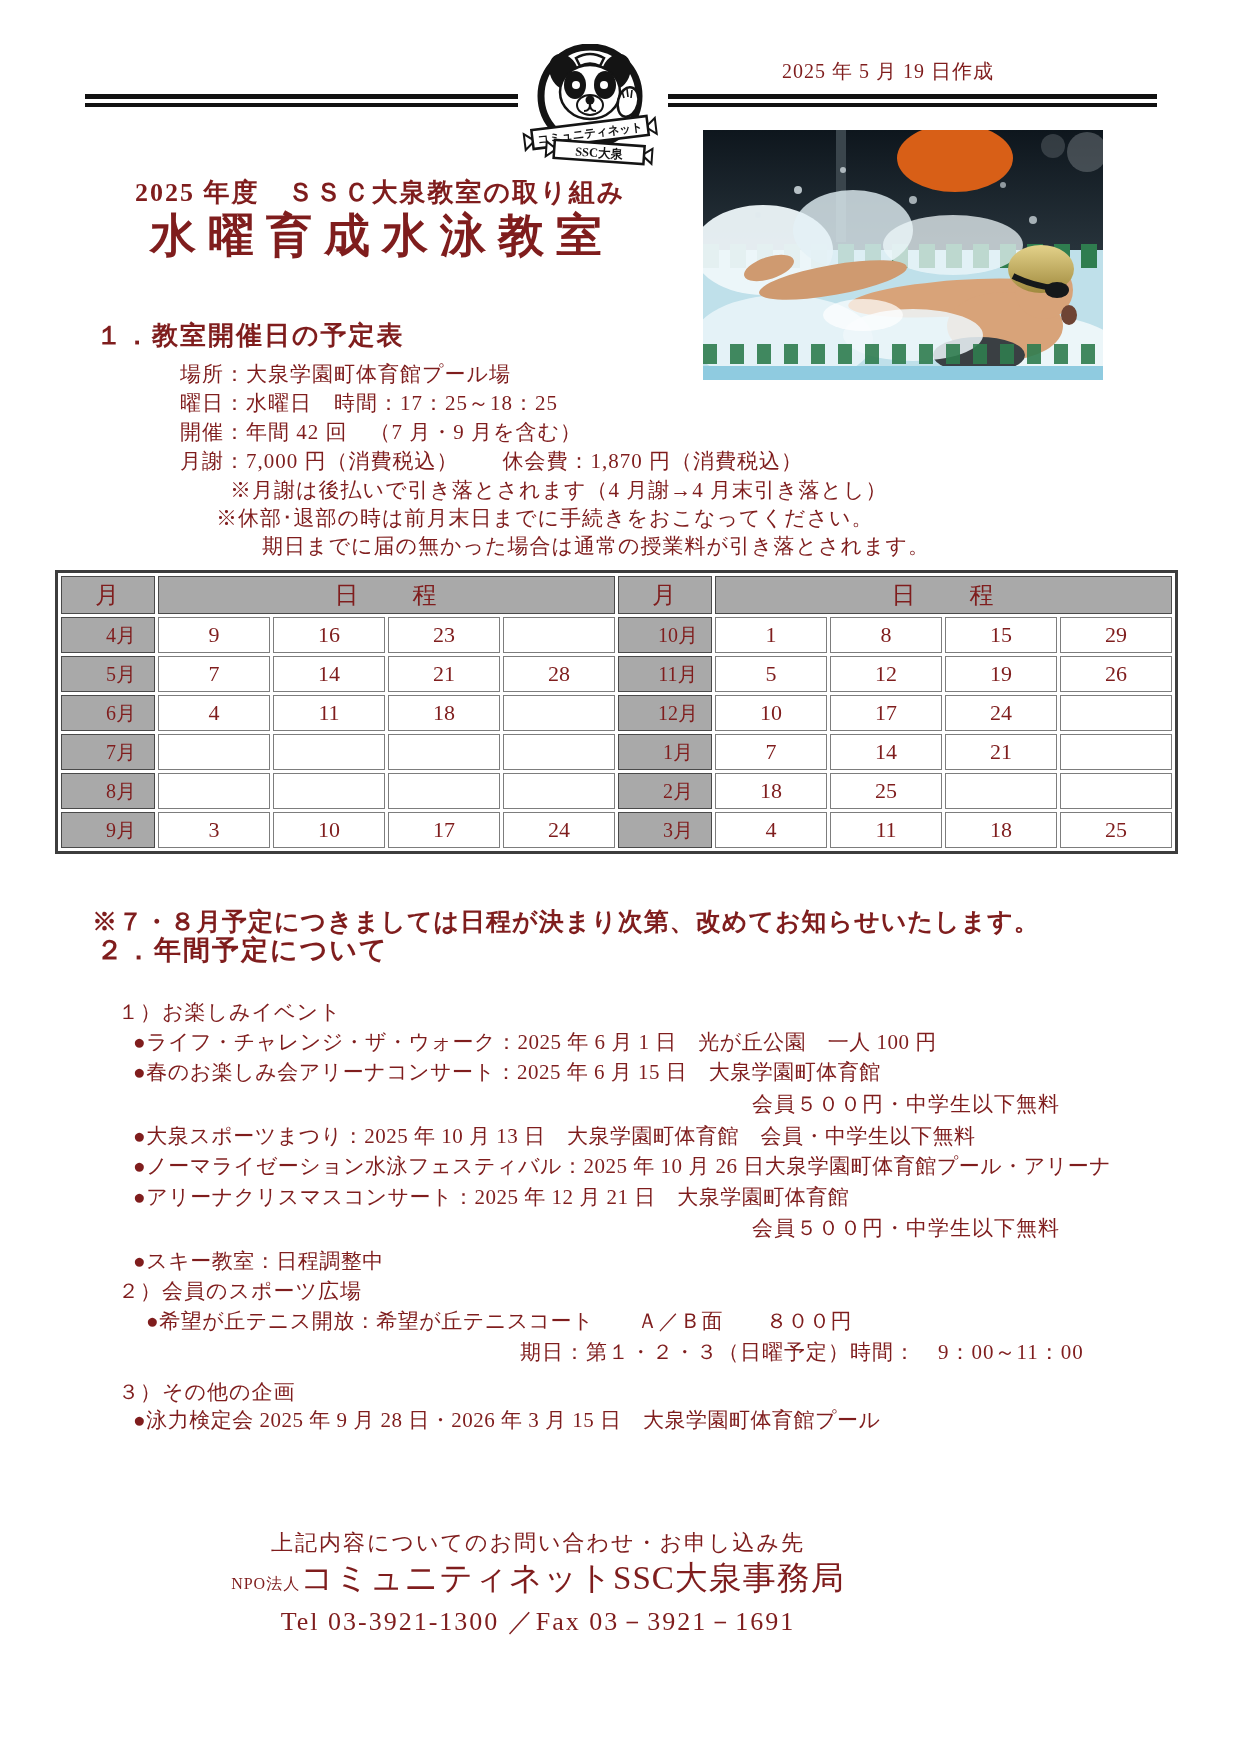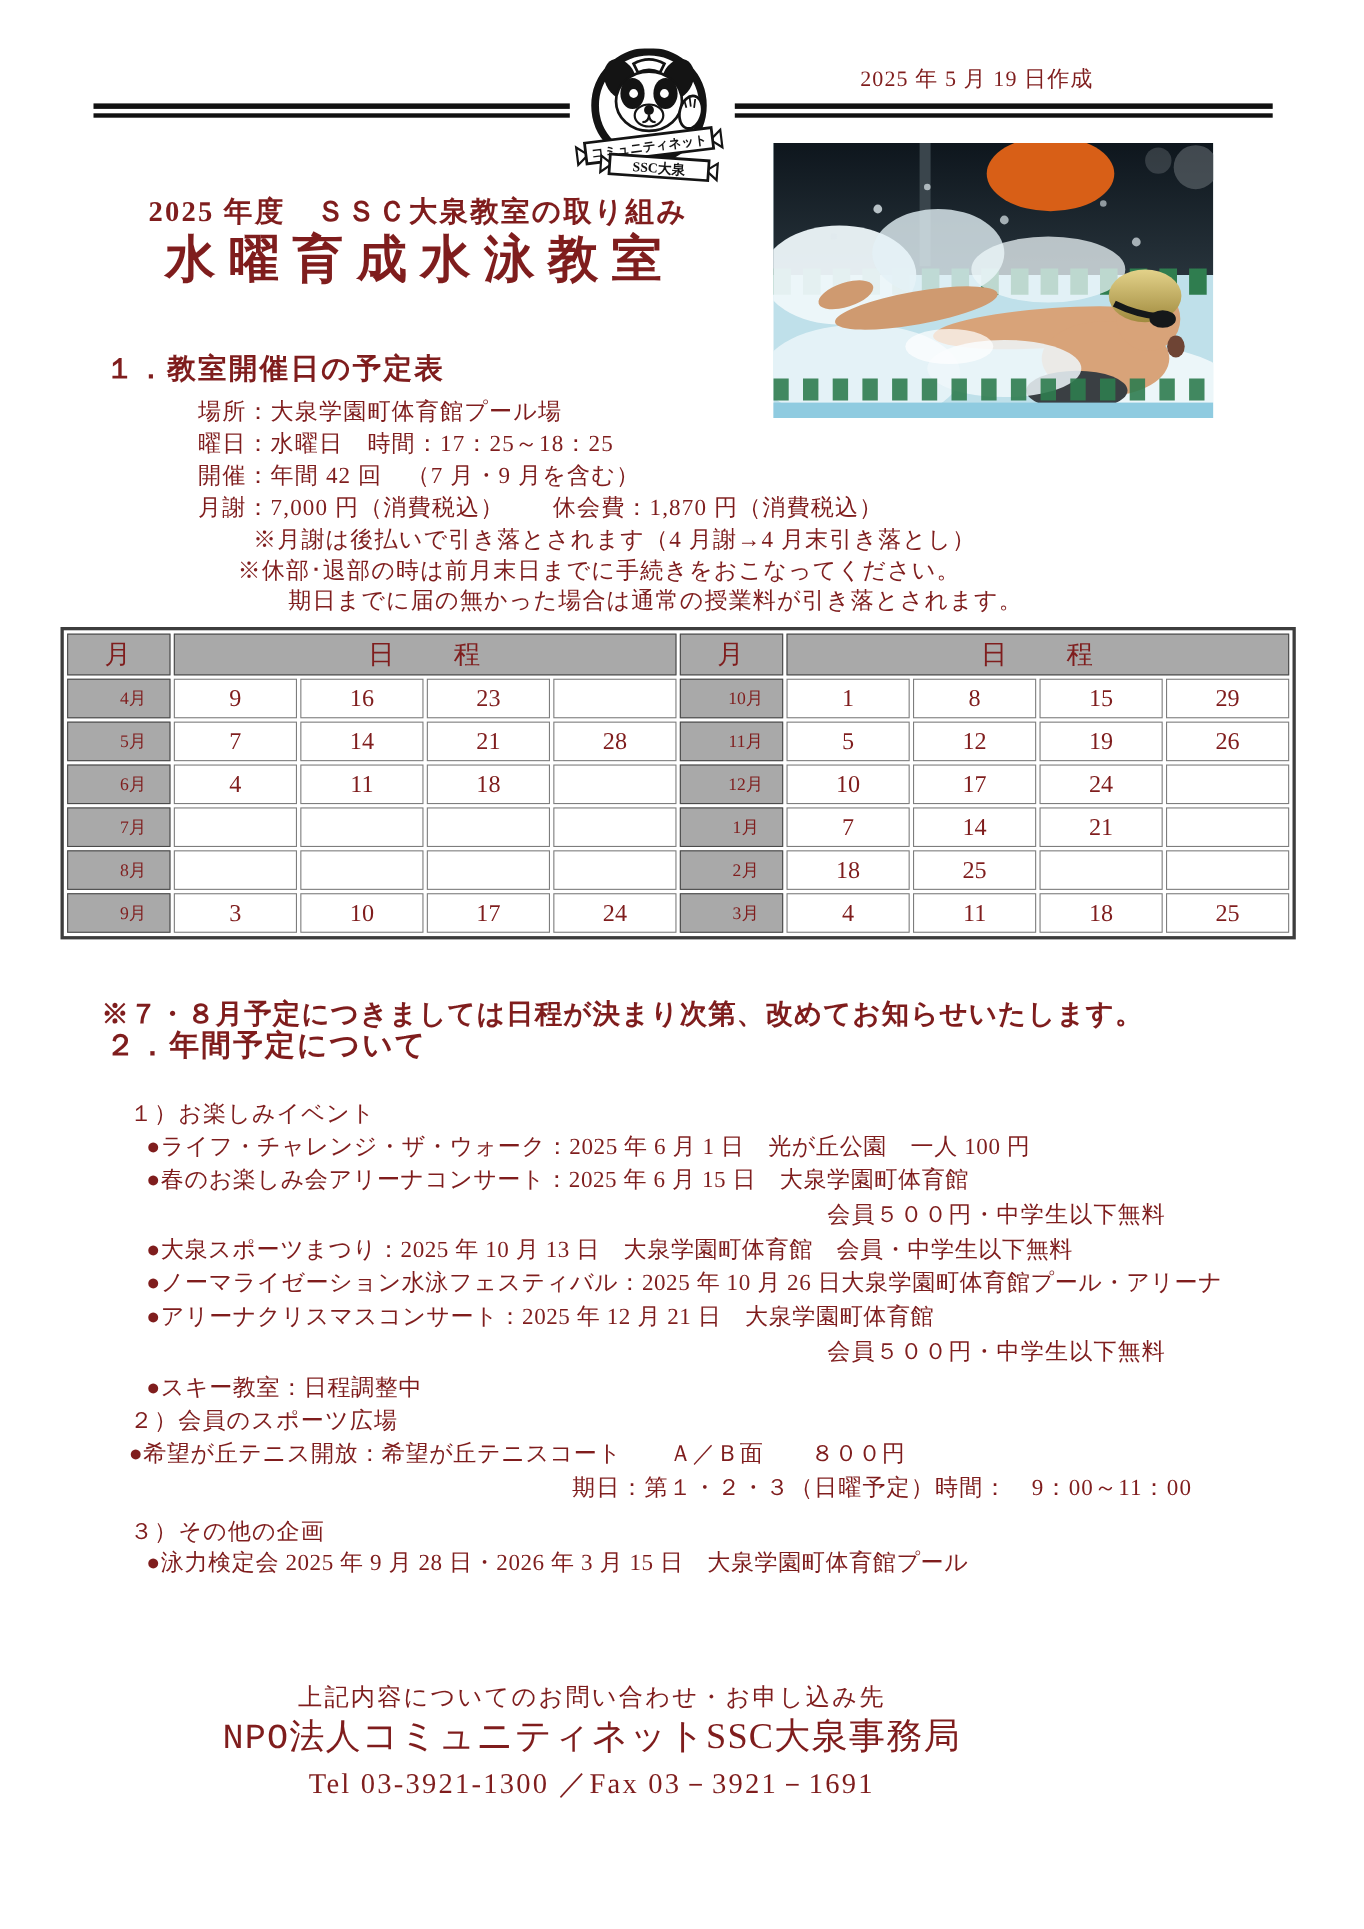--- a/index.html
+++ b/index.html
@@ -13,30 +13,30 @@
   .h1{font-size:26px;font-weight:bold;letter-spacing:2px;}
   .h2{font-size:27px;font-weight:bold;letter-spacing:2px;}
   .body-line{font-size:21px;letter-spacing:1px;}
   .note-line{font-size:21px;letter-spacing:1px;}
   .notice{font-size:25px;font-weight:bold;letter-spacing:1px;}
   .group-label{font-size:21px;letter-spacing:1px;}
   .bullet-line{font-size:21px;letter-spacing:0.5px;}
   .fee-note{font-size:21px;letter-spacing:1px;}
   .footer-lead{font-size:22px;letter-spacing:2px;}
   .footer-org{font-size:33px;letter-spacing:1px;}
-  .footer-org .prefix{font-size:32px;font-family:Liberation Mono, monospace;}
+  .footer-org .prefix{font-size:16px;}
   .footer-tel{font-size:26px;letter-spacing:2px;}
   .center{left:0;width:1076px;text-align:center;}
 
   
   #schedule{position:absolute;left:55px;top:570px;border-collapse:separate;border-spacing:3px;
             background:#fff;border:3px solid #3d3d3d;table-layout:fixed;}
   #schedule th,#schedule td{padding:0;text-align:center;vertical-align:middle;}
   #schedule .hcell{background:#a9a9a9;border:1px solid #4a4a4a;height:36px;font-size:24px;font-weight:normal;letter-spacing:2px;}
-  #schedule .mcell{background:#a9a9a9;border:1px solid #4a4a4a;height:34px;font-size:16px;padding-left:26px;}
+  #schedule .mcell{background:#a9a9a9;border:1px solid #4a4a4a;height:34px;font-size:20px;padding-left:26px;}
   #schedule .dcell{background:#fff;border:1px solid #7d7d7d;height:34px;font-size:22px;}
   col.mcol{width:94px;} col.dcol{width:112px;}
 
   .photo-frame{position:absolute;left:703px;top:130px;width:400px;height:250px;}
   .logo-frame{position:absolute;left:512px;top:44px;width:156px;height:128px;}
 </style>
 </head>
 <body>
 
 <div id="page">
@@ -243,21 +243,21 @@
   <div class="abs bullet-line" style="left:133px;top:1028px;">●ライフ・チャレンジ・ザ・ウォーク：2025 年 6 月 1 日　光が丘公園　一人 100 円</div>
   <div class="abs bullet-line" style="left:133px;top:1058px;">●春のお楽しみ会アリーナコンサート：2025 年 6 月 15 日　大泉学園町体育館</div>
   <div class="abs fee-note" style="left:752px;top:1090px;">会員５００円・中学生以下無料</div>
   <div class="abs bullet-line" style="left:133px;top:1122px;">●大泉スポーツまつり：2025 年 10 月 13 日　大泉学園町体育館　会員・中学生以下無料</div>
   <div class="abs bullet-line" style="left:133px;top:1152px;">●ノーマライゼーション水泳フェスティバル：2025 年 10 月 26 日大泉学園町体育館プール・アリーナ</div>
   <div class="abs bullet-line" style="left:133px;top:1183px;">●アリーナクリスマスコンサート：2025 年 12 月 21 日　大泉学園町体育館</div>
   <div class="abs fee-note" style="left:752px;top:1214px;">会員５００円・中学生以下無料</div>
   <div class="abs bullet-line" style="left:133px;top:1247px;">●スキー教室：日程調整中</div>
 
   <div class="abs group-label" style="left:118px;top:1277px;">２）会員のスポーツ広場</div>
-  <div class="abs bullet-line" style="left:117px;top:1307px;font-family:Liberation Serif, serif;">●希望が丘テニス開放：希望が丘テニスコート　　Ａ／Ｂ面　　８００円</div>
+  <div class="abs bullet-line" style="left:146px;top:1307px;font-family:Liberation Serif, serif;">●希望が丘テニス開放：希望が丘テニスコート　　Ａ／Ｂ面　　８００円</div>
   <div class="abs fee-note" style="left:520px;top:1338px;">期日：第１・２・３（日曜予定）時間：　9：00～11：00</div>
 
   <div class="abs group-label" style="left:118px;top:1378px;">３）その他の企画</div>
   <div class="abs bullet-line" style="left:133px;top:1406px;">●泳力検定会 2025 年 9 月 28 日・2026 年 3 月 15 日　大泉学園町体育館プール</div>
 
   <div class="abs footer-lead center" style="top:1528px;">上記内容についてのお問い合わせ・お申し込み先</div>
   <div class="abs footer-org center" style="top:1556px;">
     <span class="prefix">NPO法人</span><span>コミュニティネットSSC大泉事務局</span>
   </div>
   <div class="abs footer-tel center" style="top:1604px;text-align:center;">Tel 03-3921-1300 ／Fax 03－3921－1691</div>

